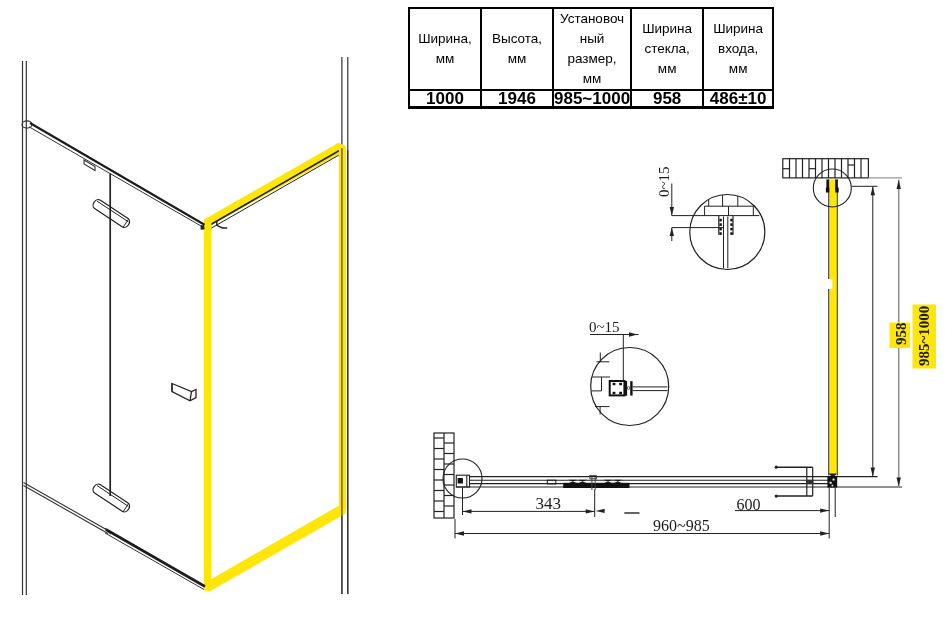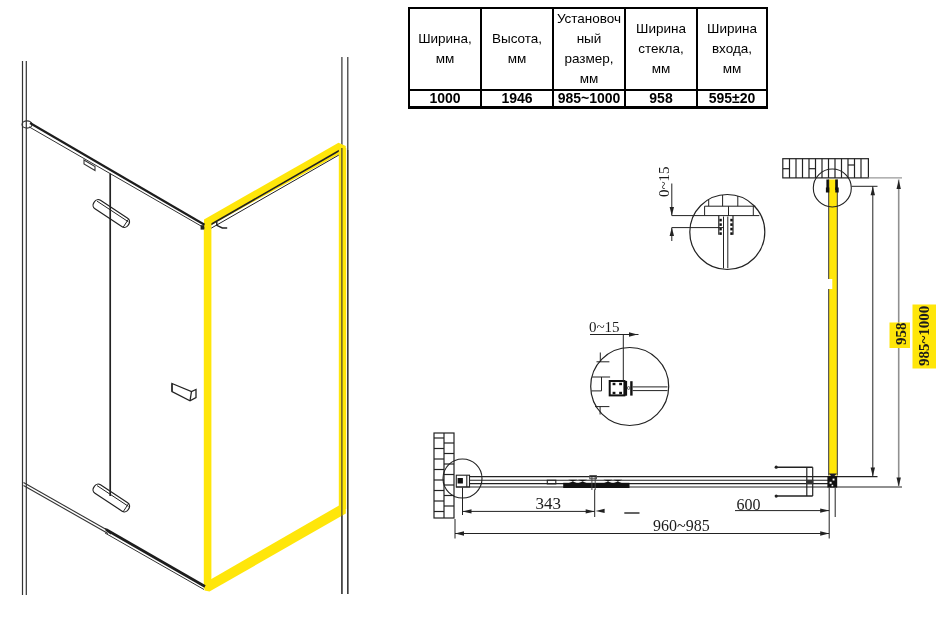--- a/index.html
+++ b/index.html
@@ -2,21 +2,21 @@
 <html><head>
 <meta charset="utf-8">
 <style>
   html,body{margin:0;padding:0;background:#ffffff;}
   #stage{position:relative;width:945px;height:628px;background:#ffffff;overflow:hidden;
          font-family:"Liberation Sans",sans-serif;}
   table.spec{position:absolute;left:408px;top:7px;border-collapse:collapse;table-layout:fixed;}
   table.spec td{border:2px solid #000;text-align:center;vertical-align:middle;
     font-size:13.5px;color:#000;padding:0;line-height:20px;}
   table.spec tr.hdr td{height:72px;}
-  table.spec tr.val td{height:15px;font-weight:bold;font-size:14px;line-height:15px;border-bottom-width:3px;}
+  table.spec tr.val td{height:15px;font-weight:bold;font-size:17px;line-height:15px;border-bottom-width:3px;}
   table.spec col.c1{width:72px;} table.spec col.c2{width:72px;} table.spec col.c3{width:72px;}
   table.spec col.c4{width:72px;} table.spec col.c5{width:70px;}
   svg text{font-family:"Liberation Serif",serif;fill:#1c1c1c;}
 </style>
 </head>
 <body>
 <div id="stage">
 
 <table class="spec">
   <colgroup>
@@ -32,21 +32,21 @@
     <td>Высота,<br>мм</td>
     <td>Установоч<br>ный<br>размер,<br>мм</td>
     <td>Ширина<br>стекла,<br>мм</td>
     <td>Ширина<br>входа,<br>мм</td>
   </tr>
   <tr class="val">
     <td>1000</td>
     <td>1946</td>
     <td>985~1000</td>
     <td>958</td>
-    <td>595±20</td>
+    <td>486±10</td>
   </tr>
 </tbody>
     </table>
 
 <svg width="945" height="628" viewBox="0 0 945 628" style="position:absolute;left:0;top:0;" stroke-linecap="butt" fill="none">
 
 <g stroke="#333" stroke-width="1.2">
   <line x1="22.5" y1="61" x2="22.5" y2="595"></line>
   <line x1="26.3" y1="61" x2="26.3" y2="595"></line>
 </g>

